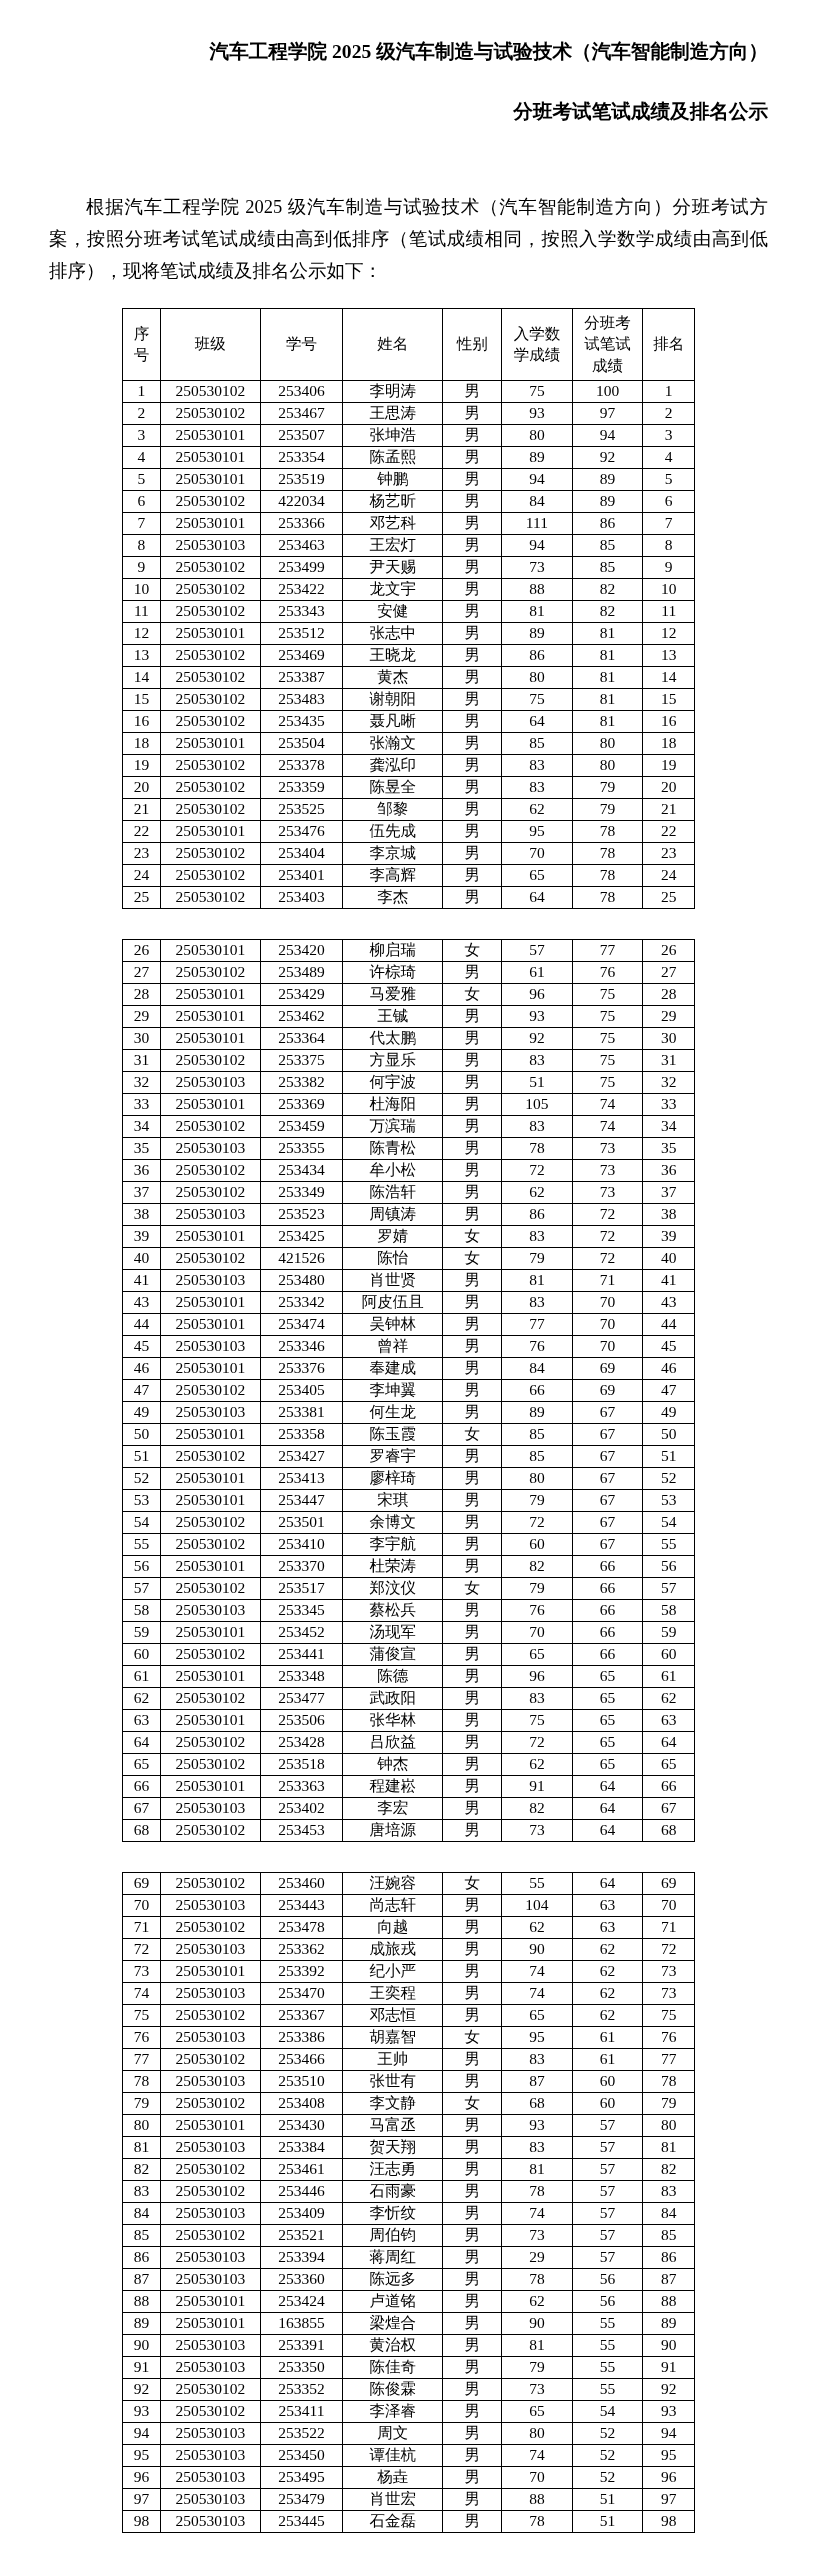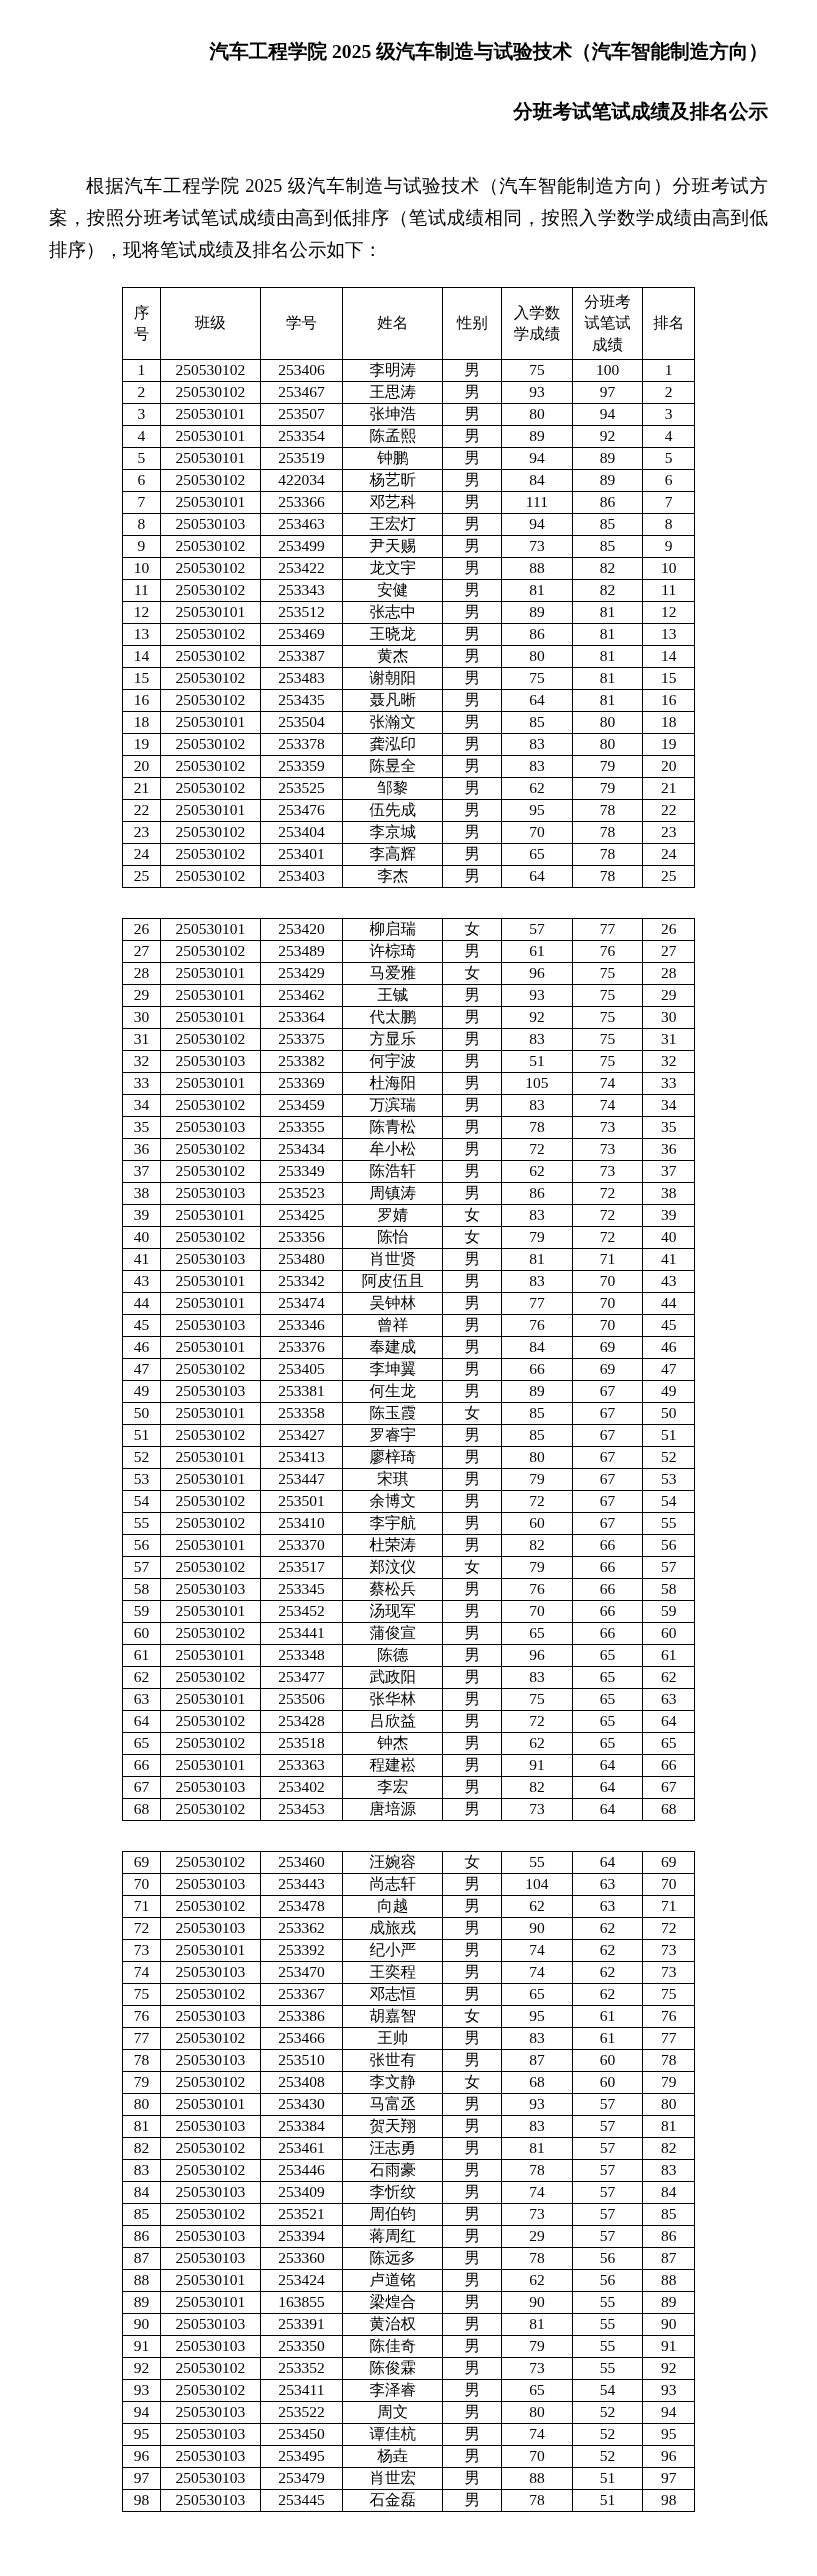--- a/index.html
+++ b/index.html
@@ -19,21 +19,21 @@
     text-align: right;
     margin: 0;
     line-height: 1.15;
   }
   .title-line2 { margin-top: 37px; }
   .intro {
     font-size: 18.5px;
     line-height: 32px;
     text-align: justify;
     text-indent: 2em;
-    margin: 47px 0 0 0;
+    margin: 68px 0 0 0;
   }
   .table-wrap {
     width: 573px;
     margin: 20.6px auto 0 auto;
   }
   table.score {
     border-collapse: collapse;
     table-layout: fixed;
     width: 100%;
     font-size: 15.5px;
@@ -481,21 +481,21 @@
             <td>253425</td>
             <td>罗婧</td>
             <td>女</td>
             <td>83</td>
             <td>72</td>
             <td>39</td>
           </tr>
           <tr>
             <td>40</td>
             <td>250530102</td>
-            <td>253356</td>
+            <td>421526</td>
             <td>陈怡</td>
             <td>女</td>
             <td>79</td>
             <td>72</td>
             <td>40</td>
           </tr>
           <tr>
             <td>41</td>
             <td>250530103</td>
             <td>253480</td>

